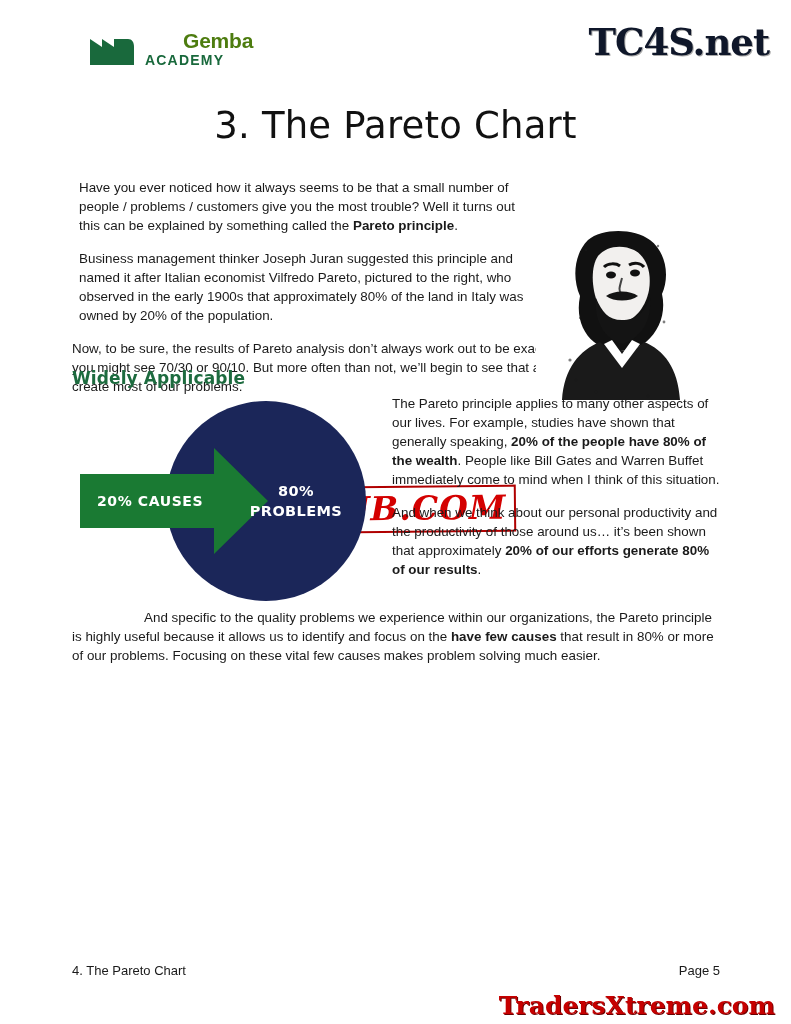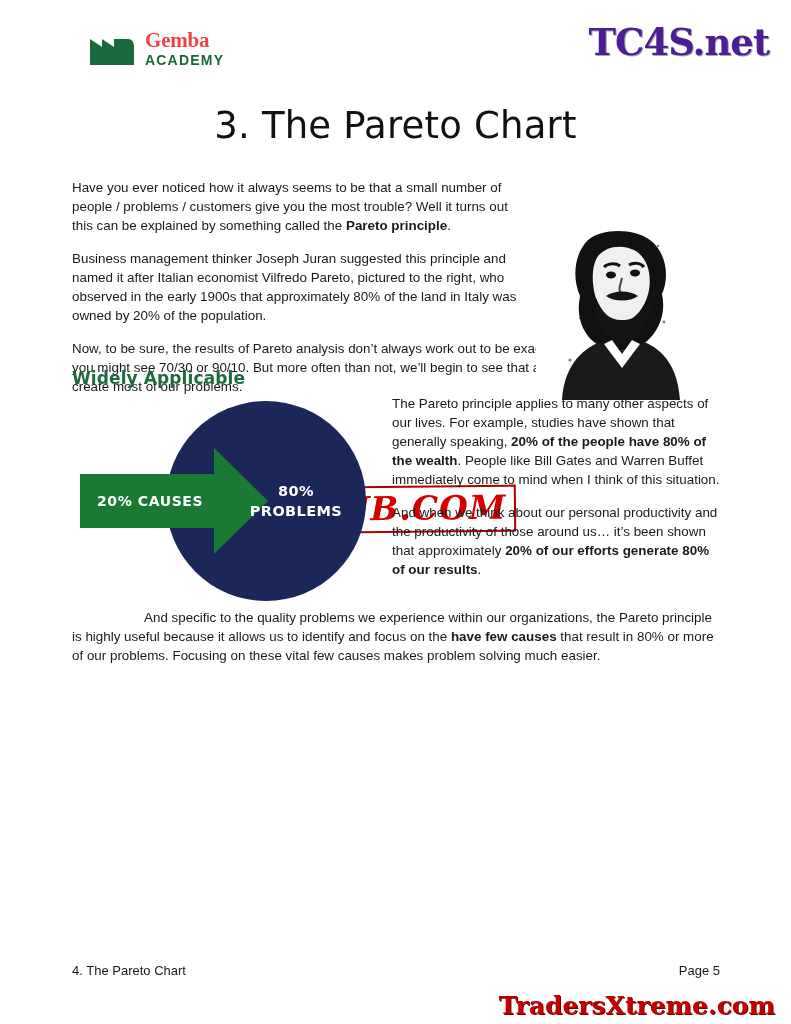--- a/index.html
+++ b/index.html
@@ -43,43 +43,44 @@
     width: 48px;
     height: 34px;
     margin-right: 9px;
     position: relative;
     top: 3px;
   }
   .logo-text {
     line-height: 1.0;
   }
   .logo-gemba {
-    font-family: Liberation Serif, serif;
+    font-family: Liberation Sans, sans-serif;
     font-weight: bold;
     font-size: 21px;
-    color: #ef4444;
+    color: #4d7c0f;
     letter-spacing: -0.2px;
+    margin-left: 38px;
   }
   .logo-academy {
     font-family: Liberation Sans, sans-serif;
     font-weight: bold;
     font-size: 14px;
     color: #19693c;
     letter-spacing: 1.2px;
     margin-top: 2px;
   }
 
   .watermark-top {
     position: absolute;
     right: 22px;
     top: 2px;
     font-family: "DejaVu Serif", serif;
     font-weight: bold;
     font-size: 37px;
-    color: #4c1d95;
+    color: #0f172a;
     letter-spacing: -1px;
     text-shadow: 1px 1px 0 #aaa;
   }
 
   
   .doc-title {
     position: absolute;
     top: 104px;
     left: 0;
     width: 791px;
@@ -112,20 +113,21 @@
     font-family: "Liberation Sans", sans-serif;
     font-size: 13.4px;
     line-height: 1.42;
     color: #1a1a1a;
     margin: 0 0 14px 0;
   }
   p.body-text b { font-weight: bold; }
 
   .col-left {
     width: 448px;
+    margin-left: 7px;
   }
 
   
   .portrait {
     position: absolute;
     right: 18px;
     top: 42px;
     width: 166px;
     height: 180px;
     overflow: hidden;

